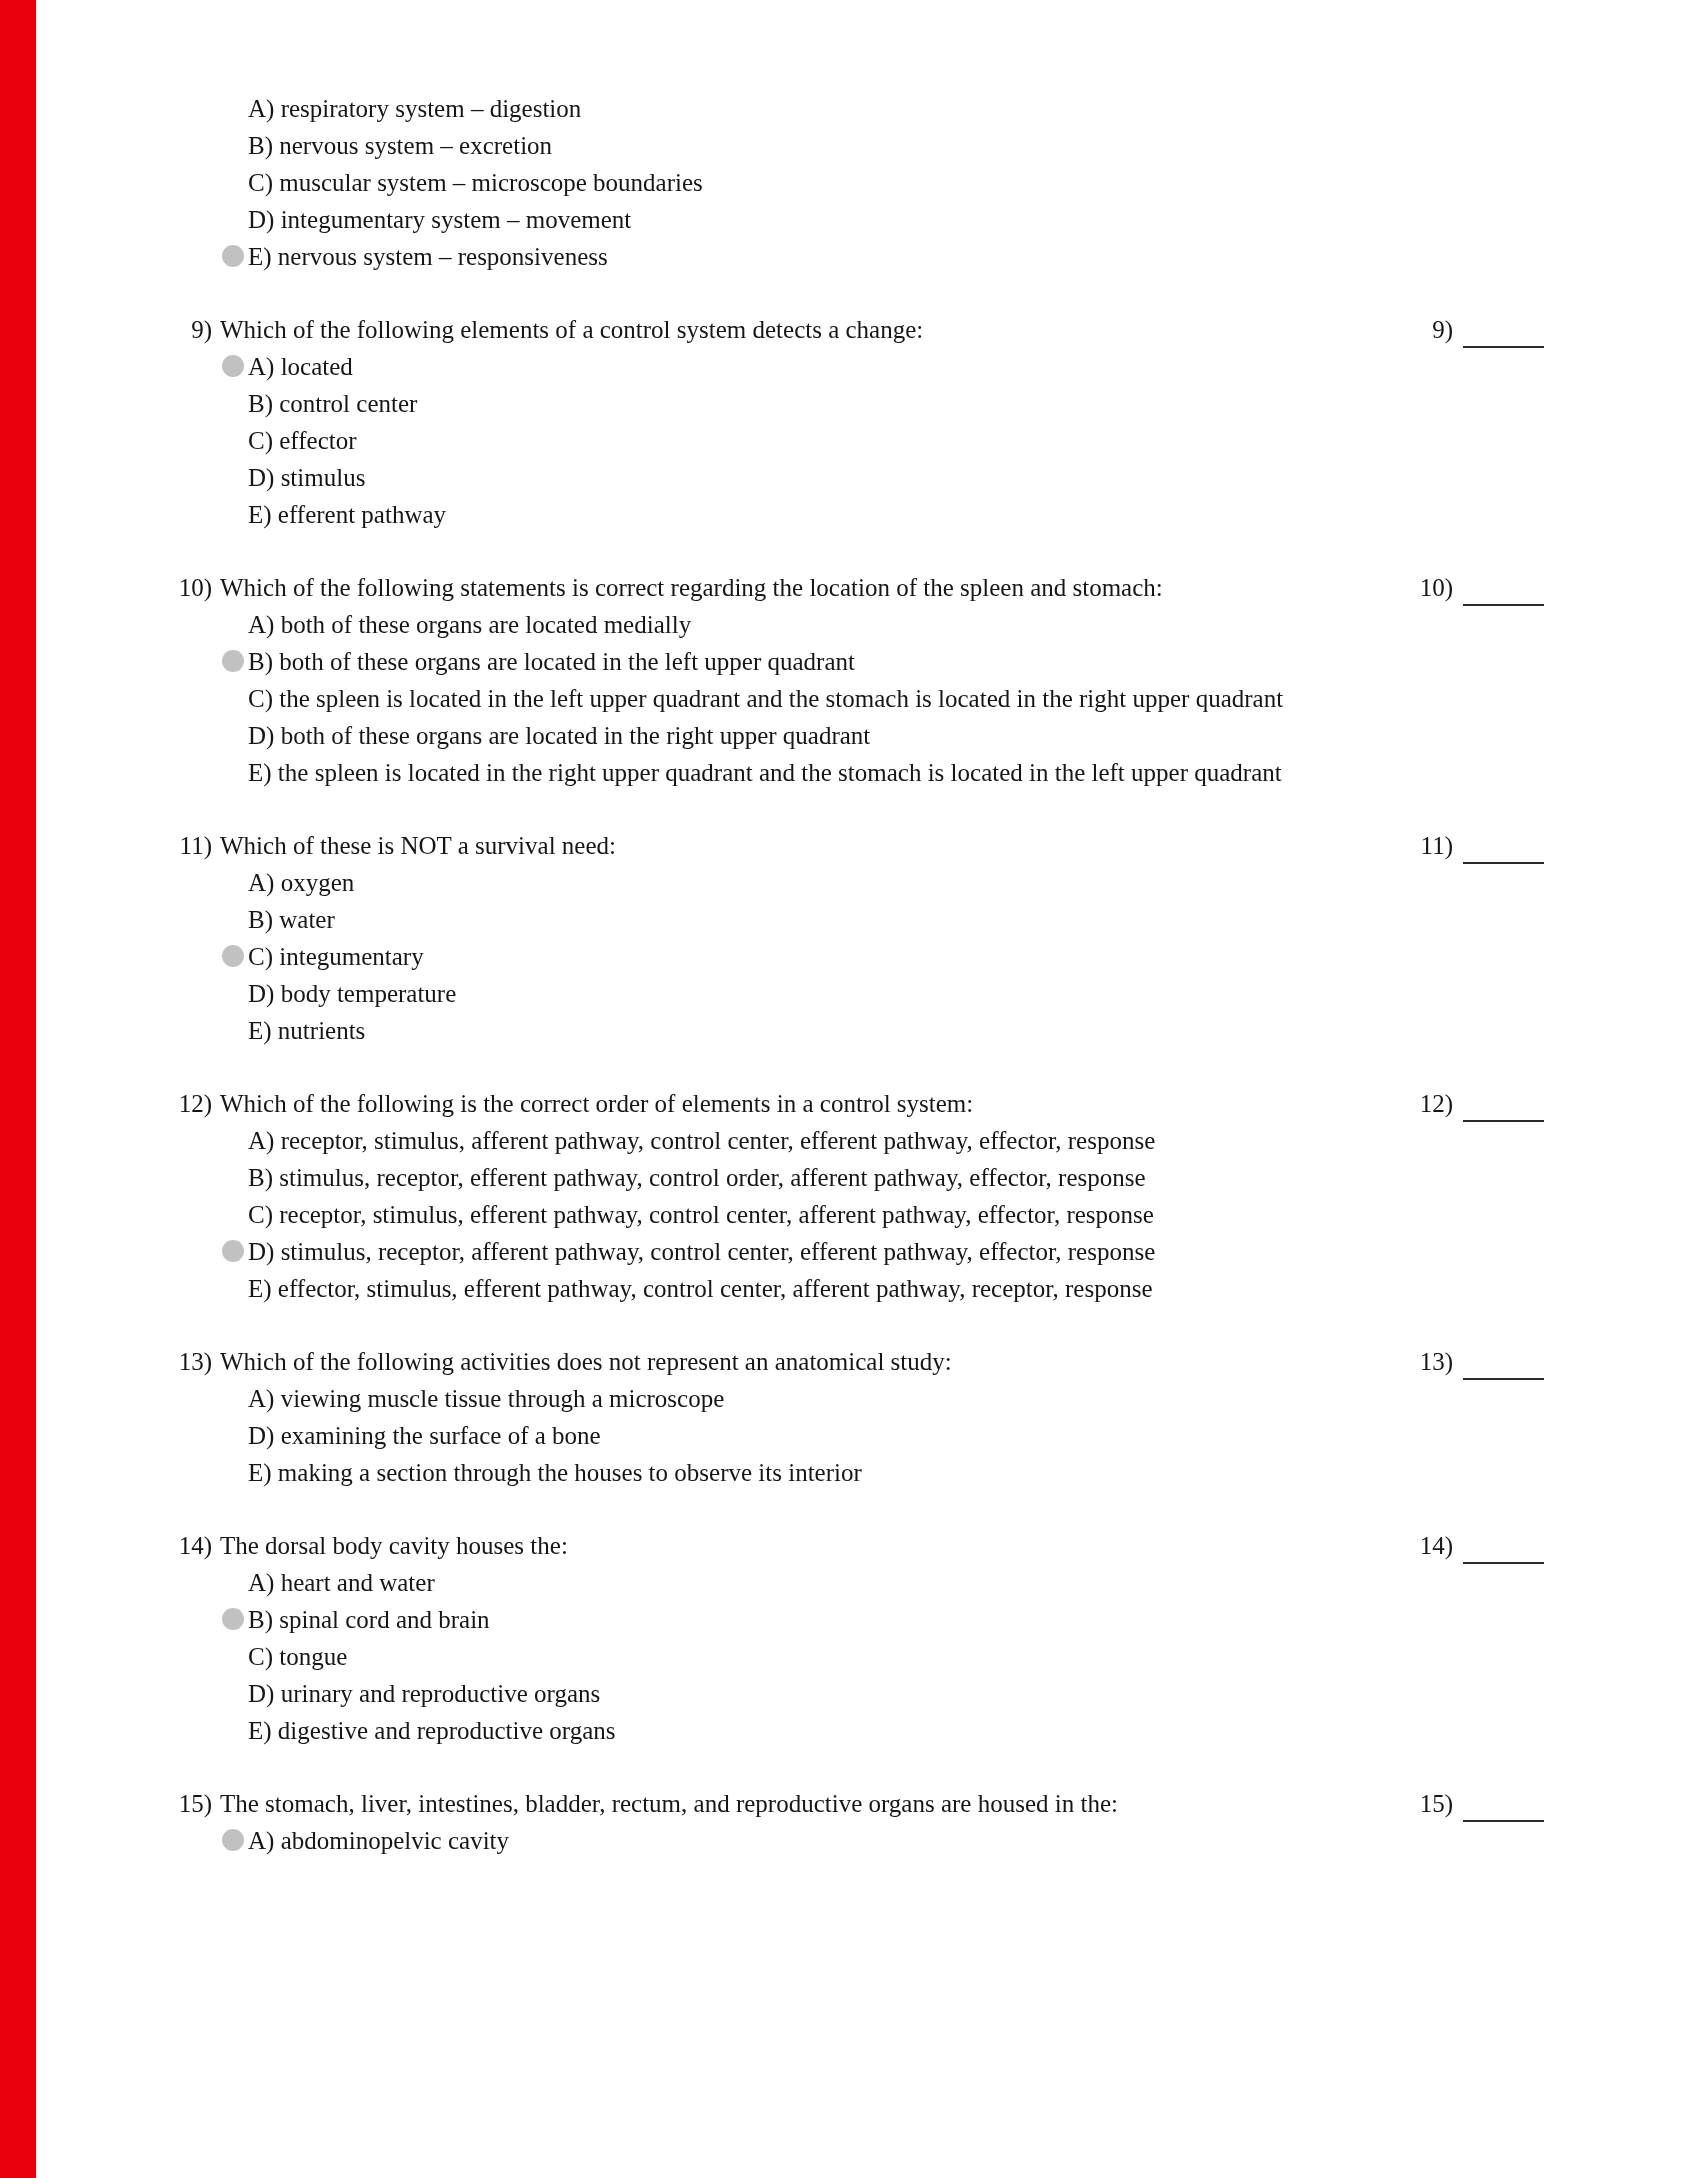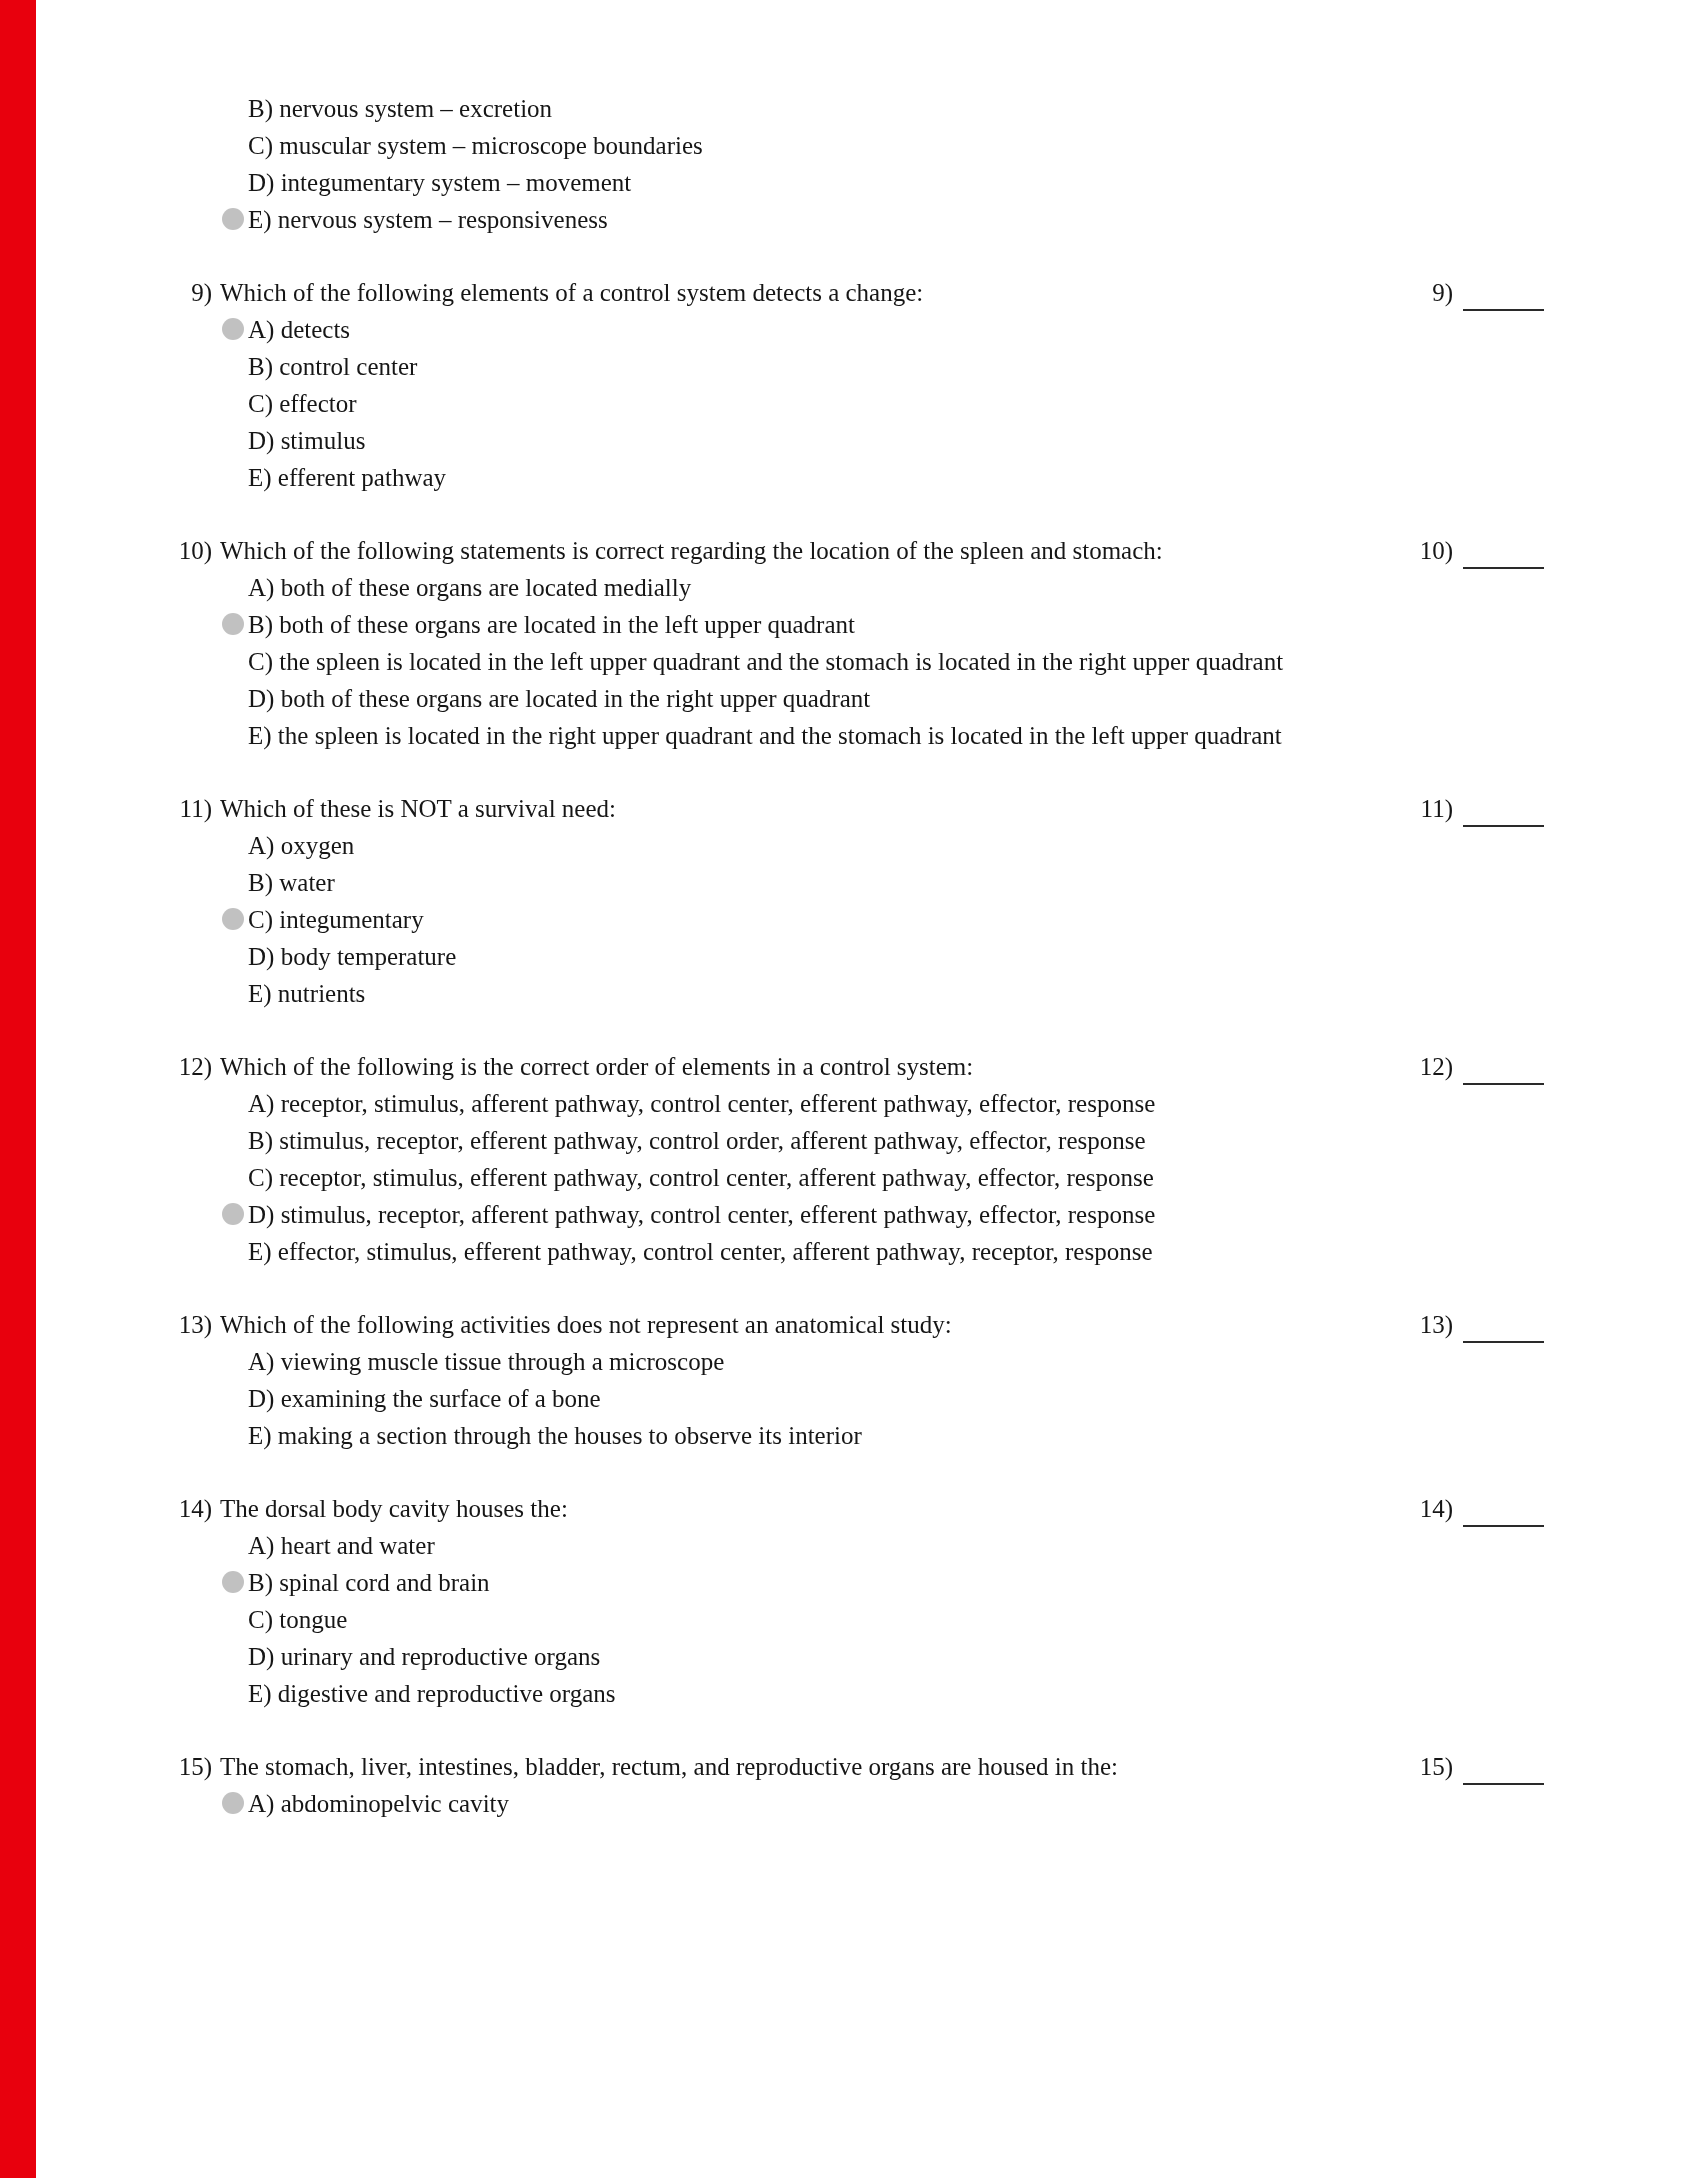--- a/index.html
+++ b/index.html
@@ -71,36 +71,37 @@
     border-bottom:2px solid #2a2a2a;
   }
 </style>
 </head>
 <body>
 
 <div class="page">
   <div class="red-stripe"></div>
   <div class="content" id="content">
       <div class="option-group">
+        <div class="option"><span class="opt-letter">A)</span> <span class="opt-text">respiratory system – digestion</span></div>
         <div class="option"><span class="opt-letter">B)</span> <span class="opt-text">nervous system – excretion</span></div>
         <div class="option"><span class="opt-letter">C)</span> <span class="opt-text">muscular system – microscope boundaries</span></div>
         <div class="option"><span class="opt-letter">D)</span> <span class="opt-text">integumentary system – movement</span></div>
         <div class="option"><span class="dot"></span><span class="opt-letter">E)</span> <span class="opt-text">nervous system – responsiveness</span></div>
       </div>
       <div class="question">
         <div class="q-line">
           <span class="q-num">9)</span>
           <span class="q-text">Which of the following elements of a control system detects a change:</span>
         </div>
         <div class="answer">
           <span class="a-num">9)</span>
           <span class="a-line"></span>
         </div>
         <div class="options">
-          <div class="option"><span class="dot"></span><span class="opt-letter">A)</span> <span class="opt-text">detects</span></div>
+          <div class="option"><span class="dot"></span><span class="opt-letter">A)</span> <span class="opt-text">located</span></div>
           <div class="option"><span class="opt-letter">B)</span> <span class="opt-text">control center</span></div>
           <div class="option"><span class="opt-letter">C)</span> <span class="opt-text">effector</span></div>
           <div class="option"><span class="opt-letter">D)</span> <span class="opt-text">stimulus</span></div>
           <div class="option"><span class="opt-letter">E)</span> <span class="opt-text">efferent pathway</span></div>
         </div>
       </div>
       <div class="question">
         <div class="q-line">
           <span class="q-num">10)</span>
           <span class="q-text">Which of the following statements is correct regarding the location of the spleen and stomach:</span>

